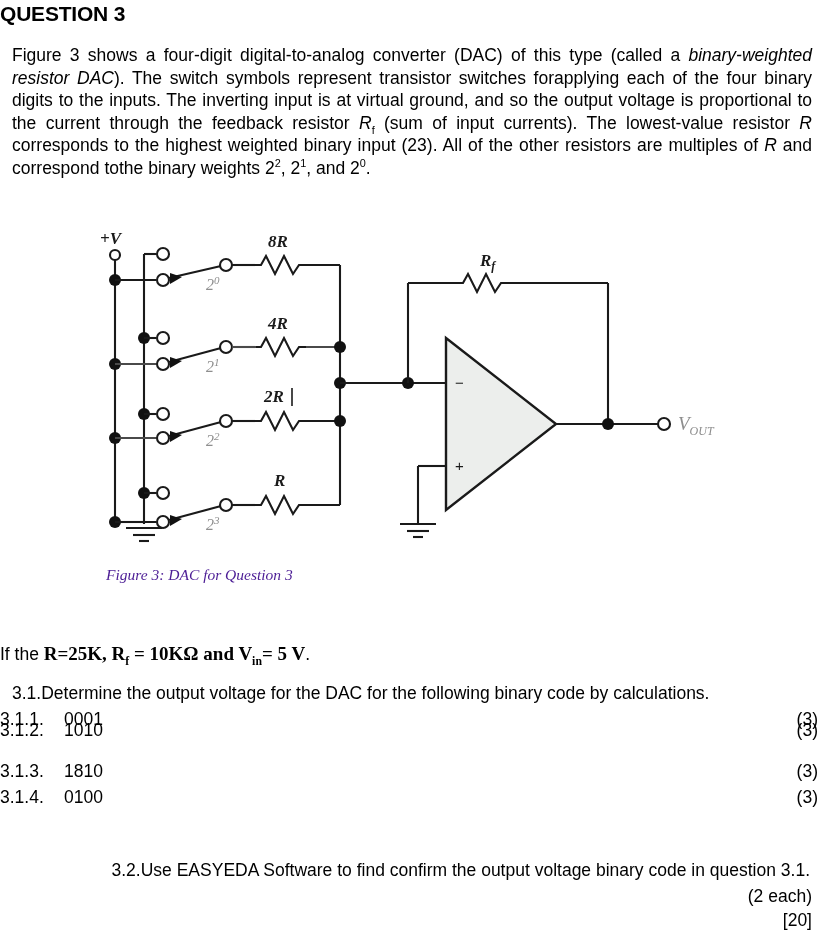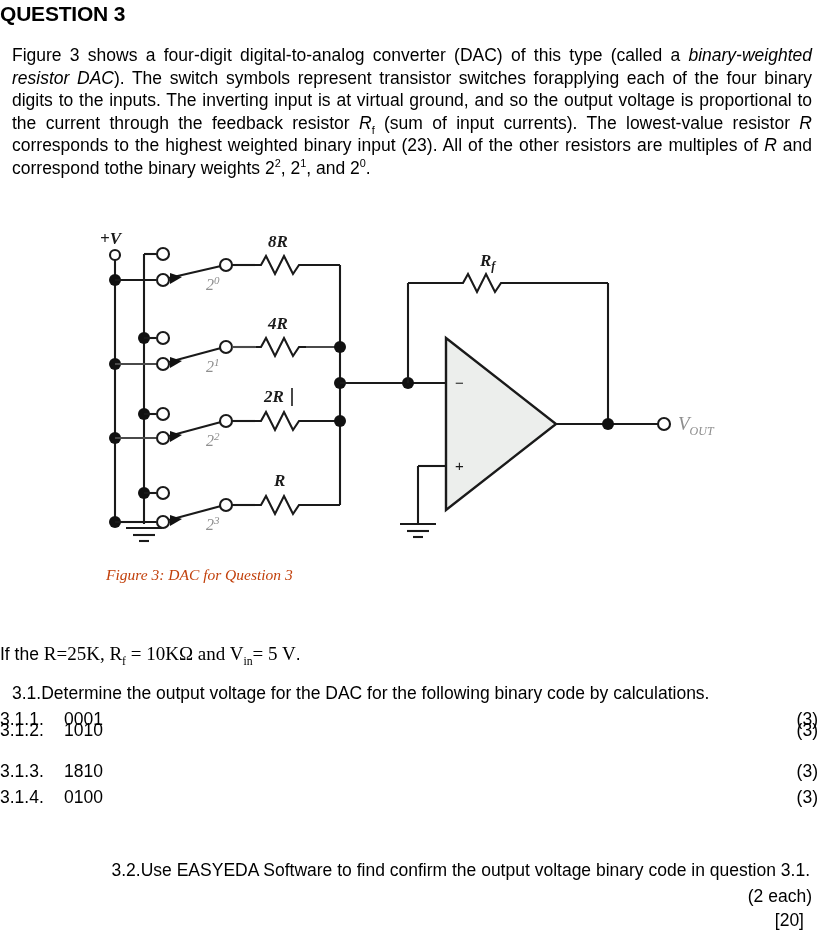--- a/index.html
+++ b/index.html
@@ -51,33 +51,33 @@
     width: 680px;
     height: 370px;
   }
   .fig-caption {
     position: absolute;
     left: 28px;
     top: 338px;
     font-family: "Liberation Serif", serif;
     font-style: italic;
     font-size: 15.5px;
-    color: #c2410c;
+    color: #4c1d95;
   }
 
   
   .given-line {
     position: absolute;
     left: 0px;
     top: 643px;
     font-size: 17.5px;
   }
   .given-line .bold-serif {
     font-family: "Liberation Serif", serif;
-    font-weight: normal;
+    font-weight: bold;
     font-size: 19px;
     margin-top: 28px;
   }
 
   
   .q31 {
     position: absolute;
     left: 12px;
     top: 683px;
     font-size: 17.5px;
@@ -114,21 +114,21 @@
     text-align: right;
   }
   .marks-each {
     position: absolute;
     right: 8px;
     top: 886px;
     font-size: 17.5px;
   }
   .marks-total {
     position: absolute;
-    right: 16px;
+    right: 8px;
     top: 910px;
     font-size: 17.5px;
   }
   svg { display: block; }
   .wire { stroke: #1a1a1a; stroke-width: 2.1; fill: none; }
   .wire-gray { stroke: #4a4a4a; stroke-width: 2.1; fill: none; }
   .node { fill: #111111; }
   .term { fill: #ffffff; stroke: #1a1a1a; stroke-width: 2.1; }
   .lbl-res {
     font-family: "Liberation Serif", serif;

